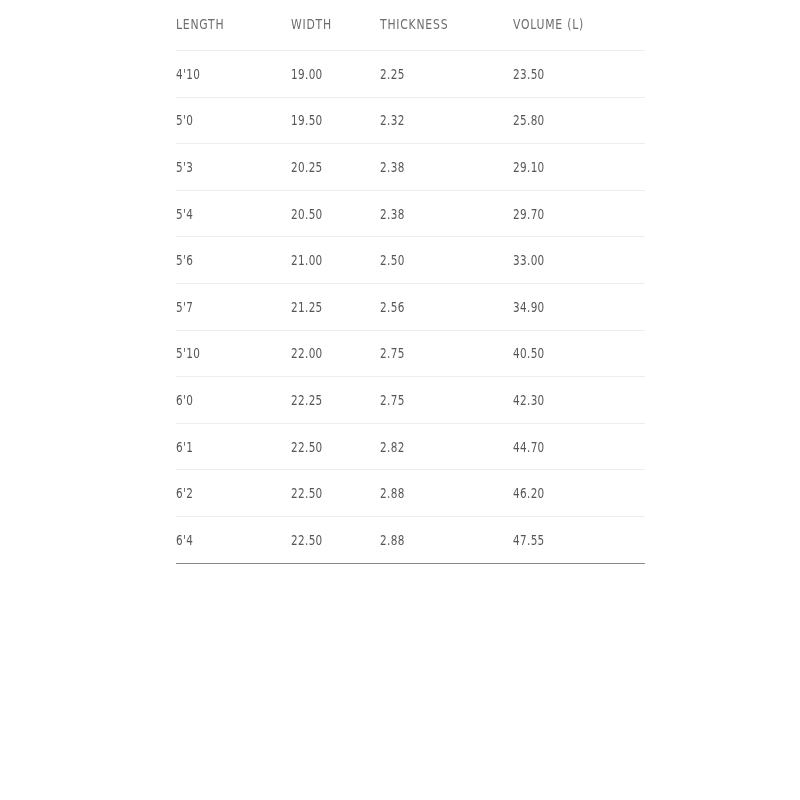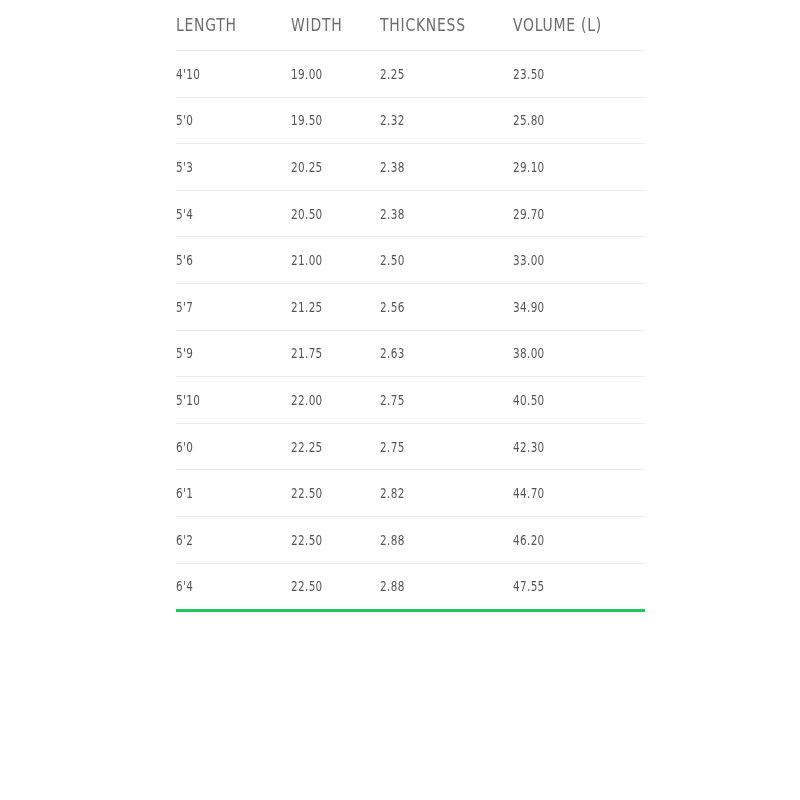--- a/index.html
+++ b/index.html
@@ -42,41 +42,41 @@
     vertical-align: middle;
     padding: 0;
     font-family: "Liberation Sans Narrow", "DejaVu Sans Condensed", "Liberation Sans", sans-serif;
     font-stretch: condensed;
     white-space: nowrap;
   }
 
   
   .spec-table thead th {
     height: 48px;
-    font-size: 18px;
+    font-size: 14px;
     font-weight: 400;
     letter-spacing: 0.9px;
     color: #6d6d6d;
     text-transform: uppercase;
     border-bottom: 1px solid #ededed;
     padding-bottom: 2px;
   }
 
   
   .spec-table tbody td {
     height: 45.6px;
     font-size: 13.5px;
     font-weight: 400;
     letter-spacing: 0.4px;
     color: #575757;
     border-bottom: 1px solid #ededed;
   }
 
   .spec-table tbody tr:last-child td {
-    border-bottom: 3px solid #22c55e;
+    border-bottom: 1px solid #22c55e;
   }
 
   .cell-inner {
     display: block;
     transform: scaleX(0.86);
     transform-origin: left center;
   }
 </style>
 </head>
 <body>
@@ -188,34 +188,20 @@
           </td>
           <td>
             <span class="cell-inner">2.56</span>
           </td>
           <td>
             <span class="cell-inner">34.90</span>
           </td>
         </tr>
         <tr>
           <td>
-            <span class="cell-inner">5'9</span>
-          </td>
-          <td>
-            <span class="cell-inner">21.75</span>
-          </td>
-          <td>
-            <span class="cell-inner">2.63</span>
-          </td>
-          <td>
-            <span class="cell-inner">38.00</span>
-          </td>
-        </tr>
-        <tr>
-          <td>
             <span class="cell-inner">5'10</span>
           </td>
           <td>
             <span class="cell-inner">22.00</span>
           </td>
           <td>
             <span class="cell-inner">2.75</span>
           </td>
           <td>
             <span class="cell-inner">40.50</span>

